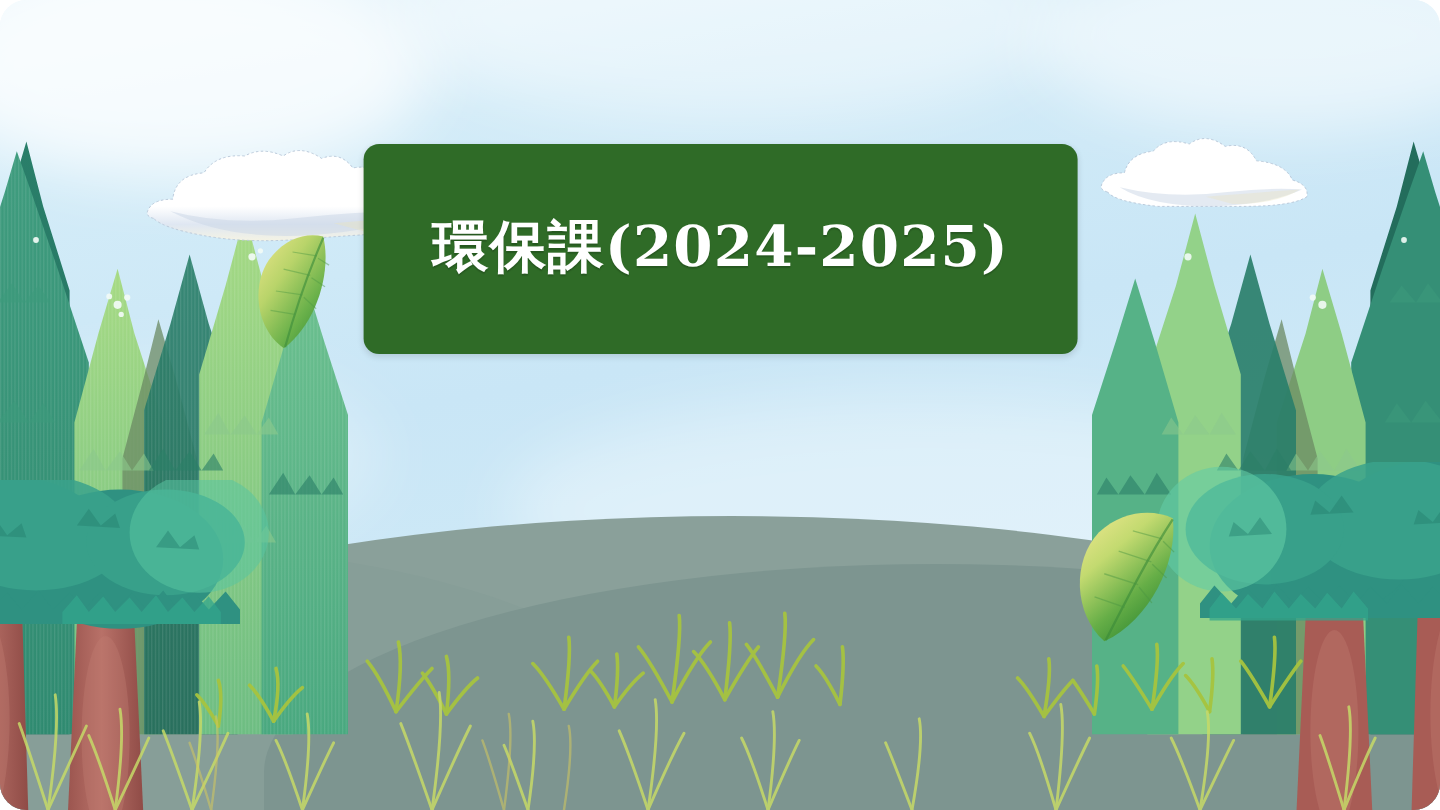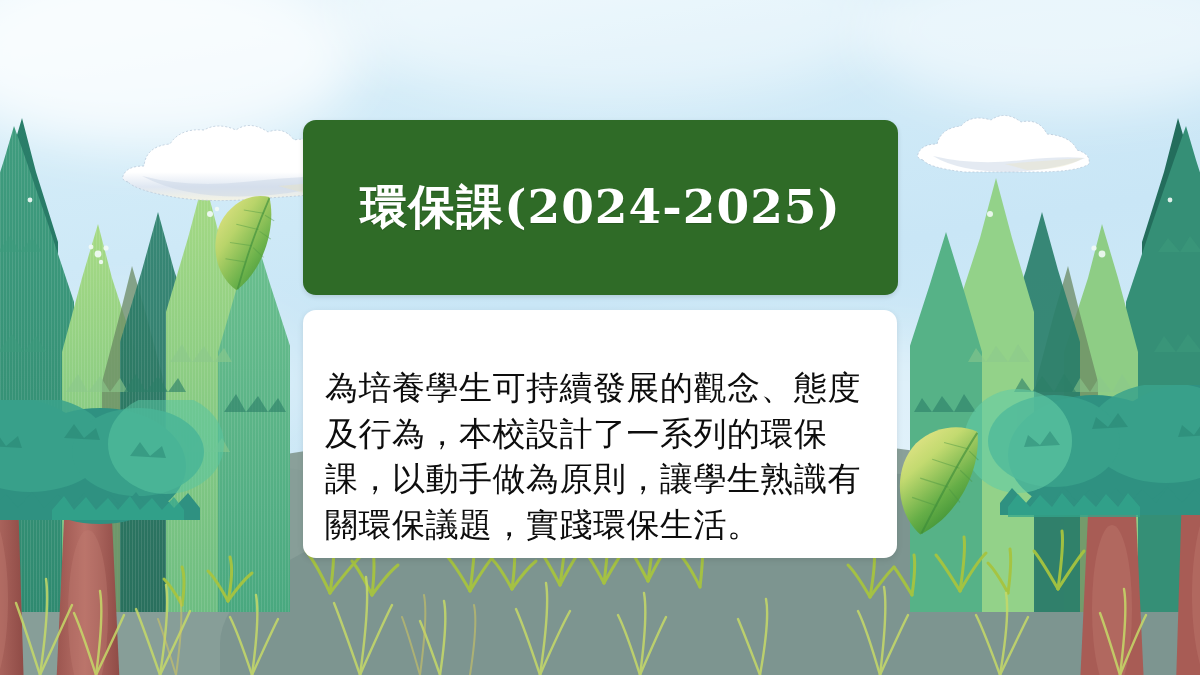--- a/index.html
+++ b/index.html
@@ -4,20 +4,21 @@
 <title>環保課(2024-2025)</title>
 <style>
   html,body{margin:0;padding:0;}
   body{
     width:1200px;height:675px;overflow:hidden;
     font-family:"DejaVu Sans", sans-serif;
   }
   #slide{
     position:relative;width:1200px;height:675px;overflow:hidden;
     background:linear-gradient(170deg,#e9f6fc 0%,#d3ecf8 18%,#c9e6f6 45%,#cfeaf7 70%,#dff2fb 100%);
+    border-radius:22px;
   }
   
   .wisp{position:absolute;border-radius:50%;filter:blur(26px);pointer-events:none;}
   .w1{left:-60px;top:-40px;width:420px;height:190px;background:rgba(255,255,255,.75);}
   .w2{left:330px;top:-70px;width:560px;height:170px;background:rgba(255,255,255,.45);}
   .w3{left:860px;top:-50px;width:420px;height:160px;background:rgba(255,255,255,.55);}
   .w4{left:420px;top:330px;width:700px;height:190px;background:rgba(255,255,255,.35);}
   .w5{left:-40px;top:300px;width:360px;height:160px;background:rgba(255,255,255,.28);}
 
   
@@ -428,17 +429,14 @@
       <path d="M76 28 L86 36"></path>
         <path d="M69 48 L82 58"></path>
         <path d="M60 68 L72 80"></path>
     </g>
   </svg>
 
   <div id="title-banner">
     <div id="title-text">環保課(2024-2025)</div>
   </div>
 
-  <div id="body-card">
-    <p id="body-text">為培養學生可持續發展的觀念、態度及行為，本校設計了一系列的環保課，以動手做為原則，讓學生熟識有關環保議題，實踐環保生活。</p>
-  </div>
 
 </div>
 
 </body></html>

